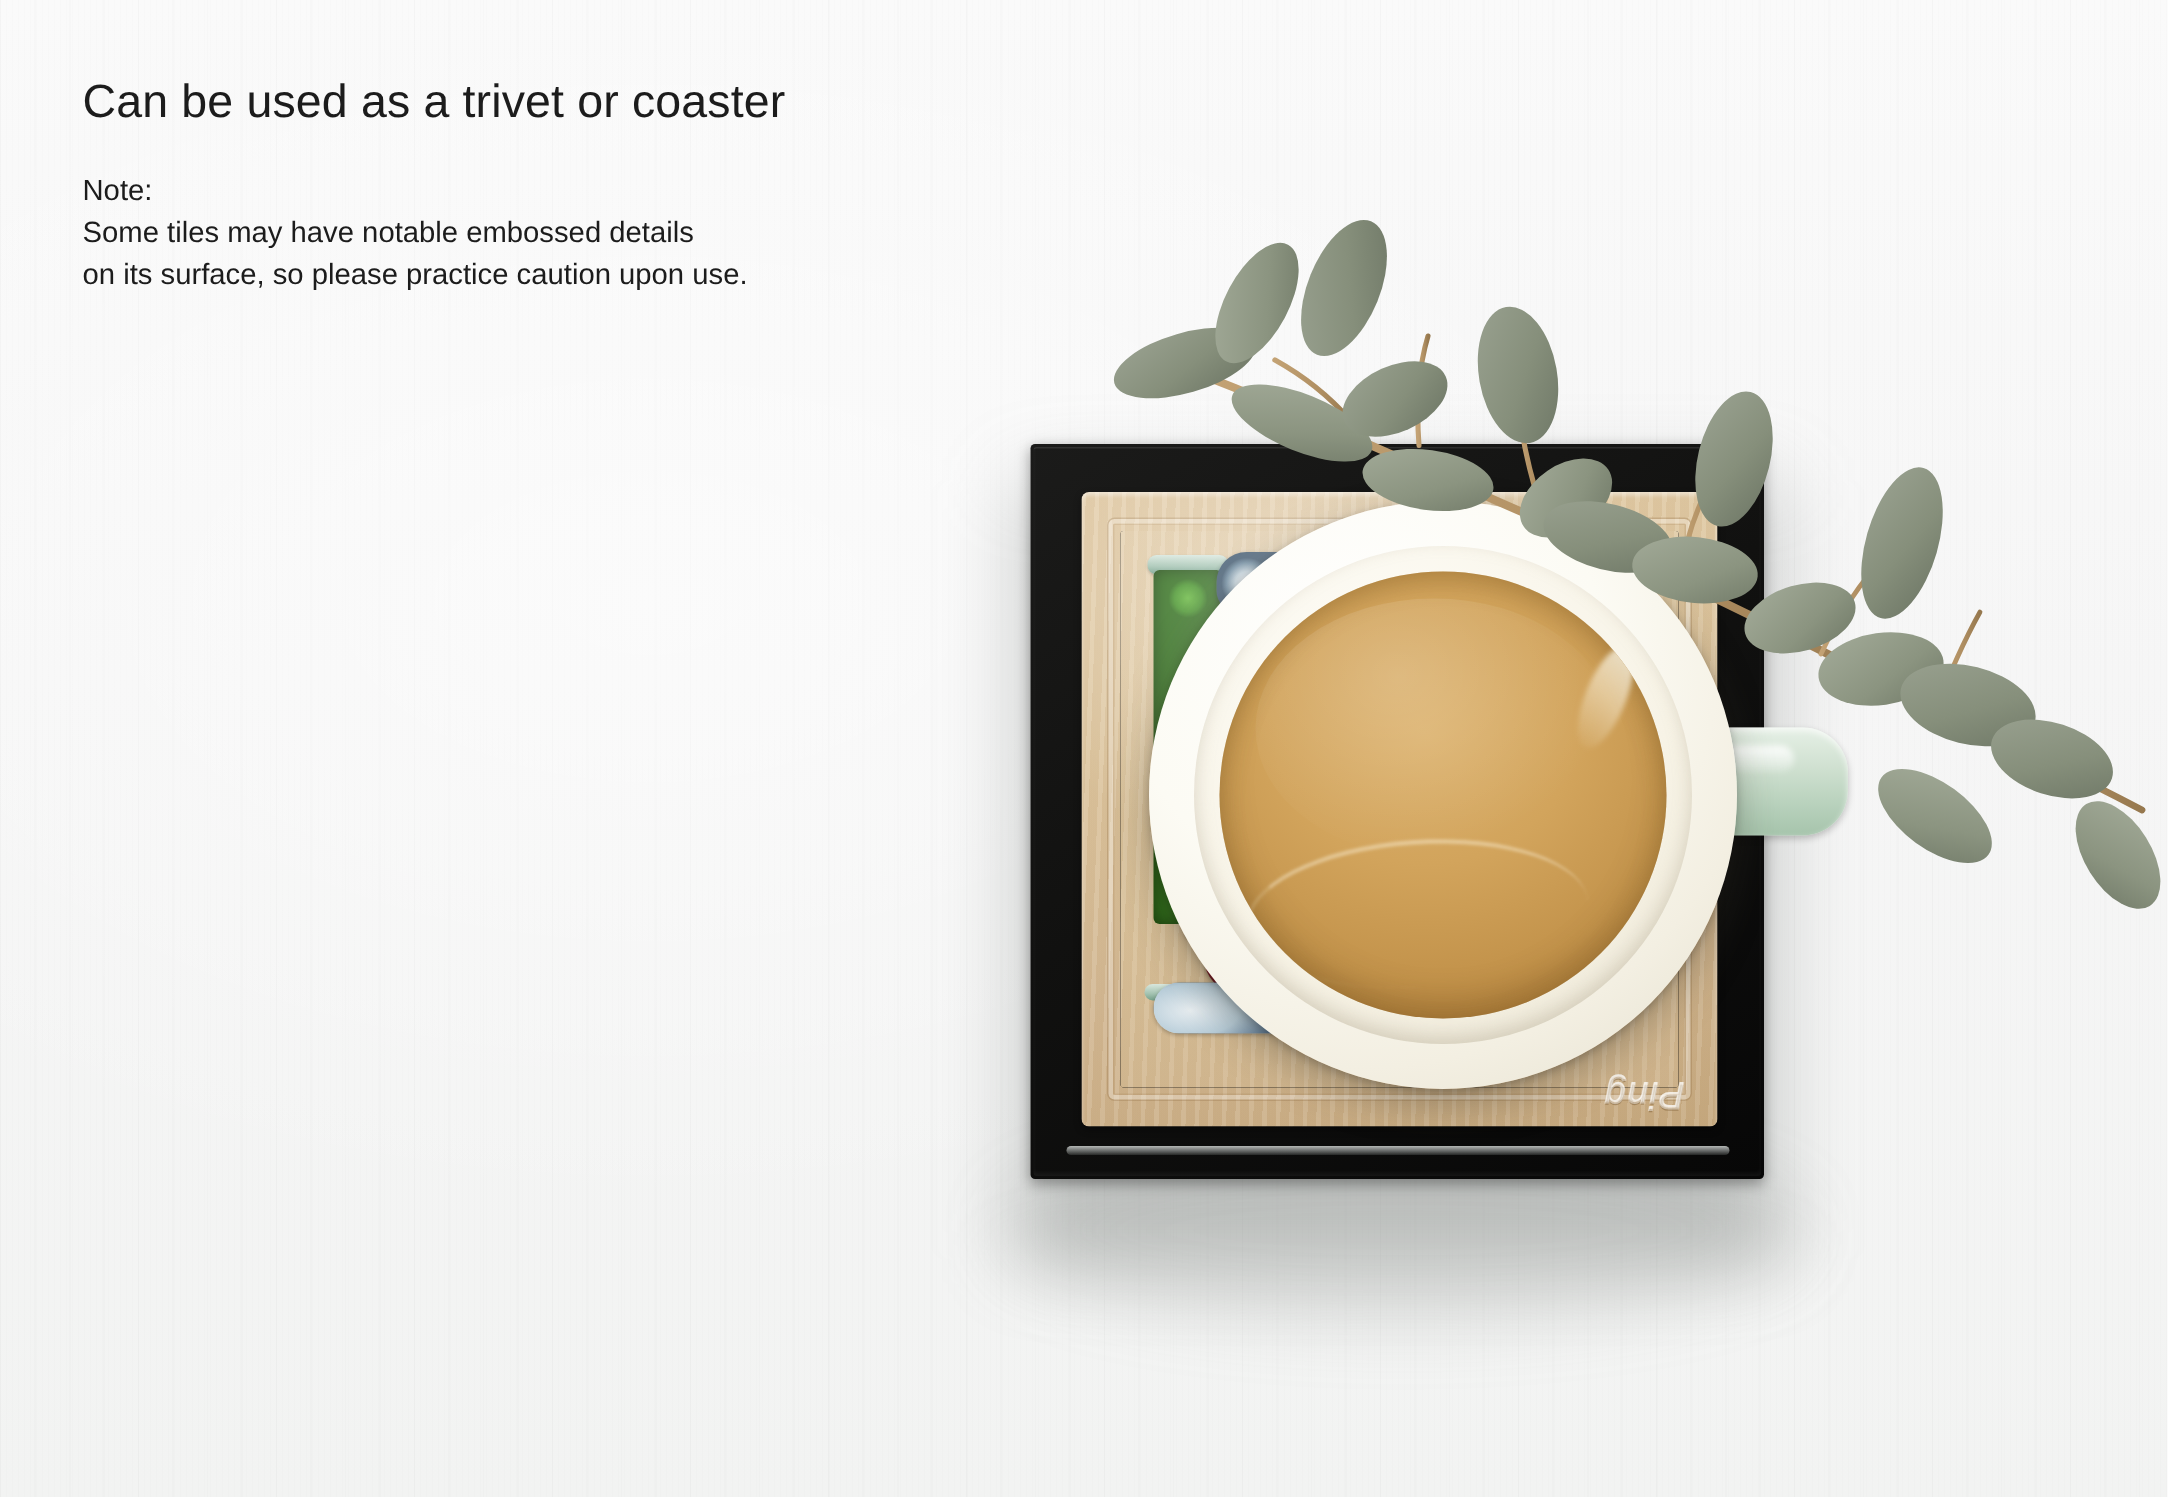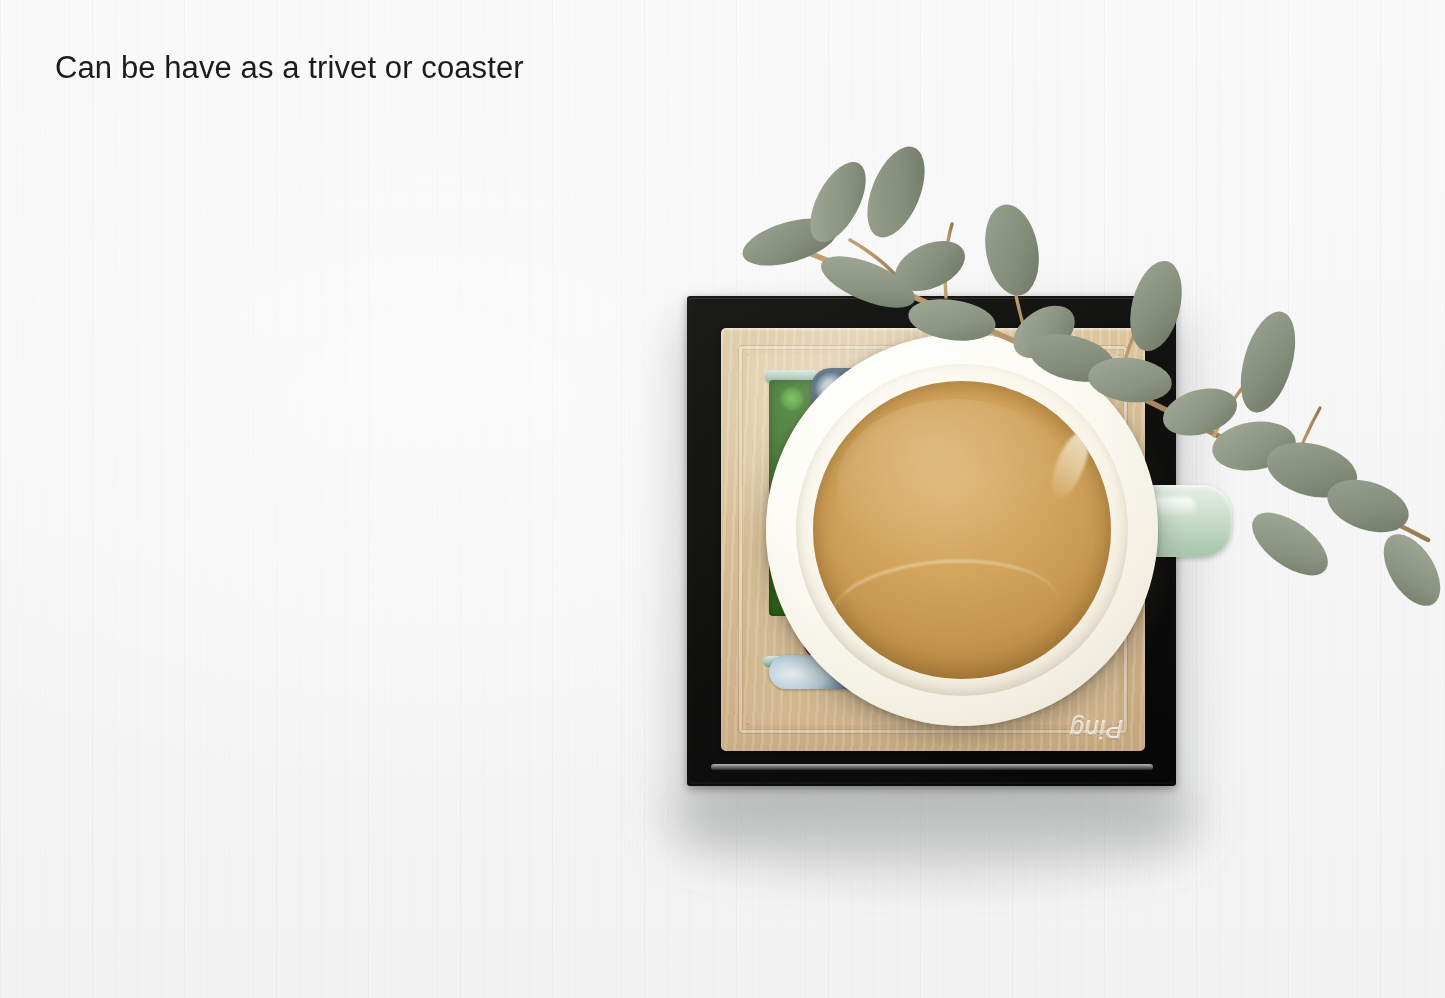--- a/index.html
+++ b/index.html
@@ -462,21 +462,26 @@
 </head>
 <body>
 
 <div class="page">
 
   <div class="bg-texture"></div>
   <div class="bg-grain"></div>
   <div class="bg-vignette"></div>
 
   <div class="text-block">
-    <h1 class="headline">Can be have as a trivet or coaster</h1>
+    <h1 class="headline">Can be used as a trivet or coaster</h1>
+    <div class="note-wrap">
+      <div class="note-line">Note:</div>
+      <div class="note-line">Some tiles may have notable embossed details</div>
+      <div class="note-line">on its surface, so please practice caution upon use.</div>
+    </div>
   </div>
 
   <div class="photo">
 
     <div class="tile-shadow"></div>
     <div class="tile-shadow-2"></div>
 
     <div class="frame">
       <div class="frame-inner-edge"></div>
       <div class="frame-bottom-gloss"></div>

